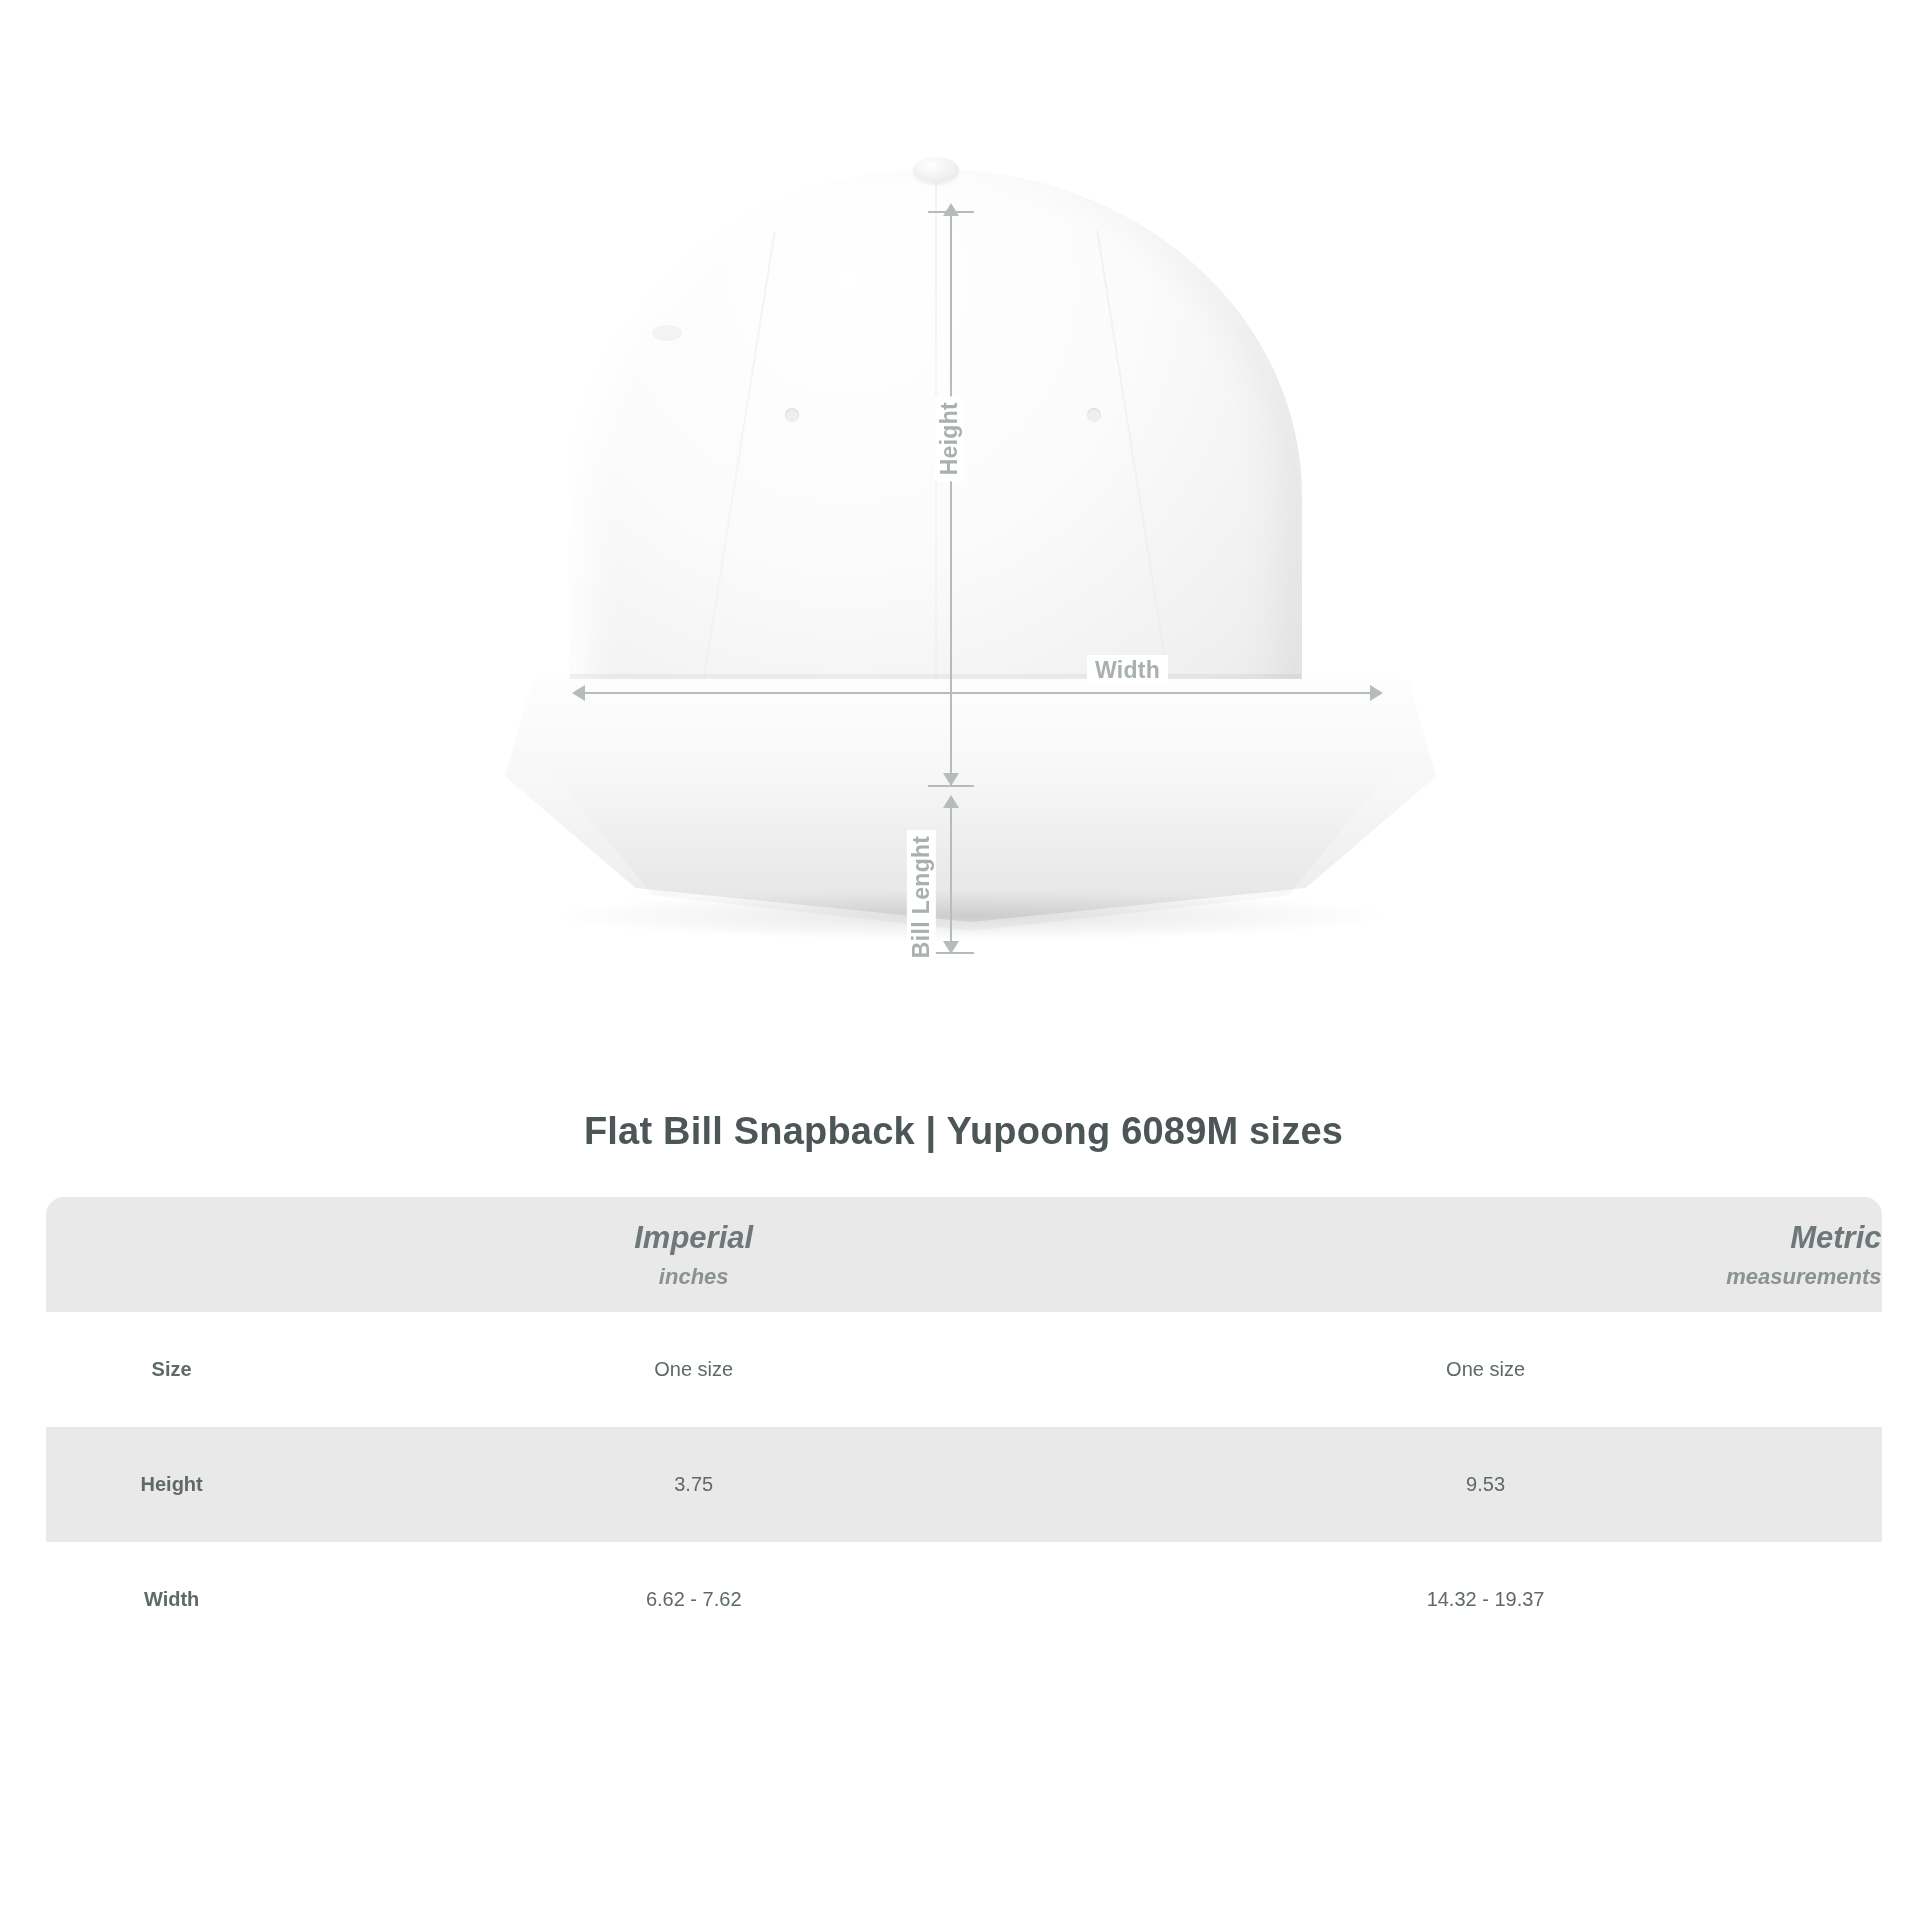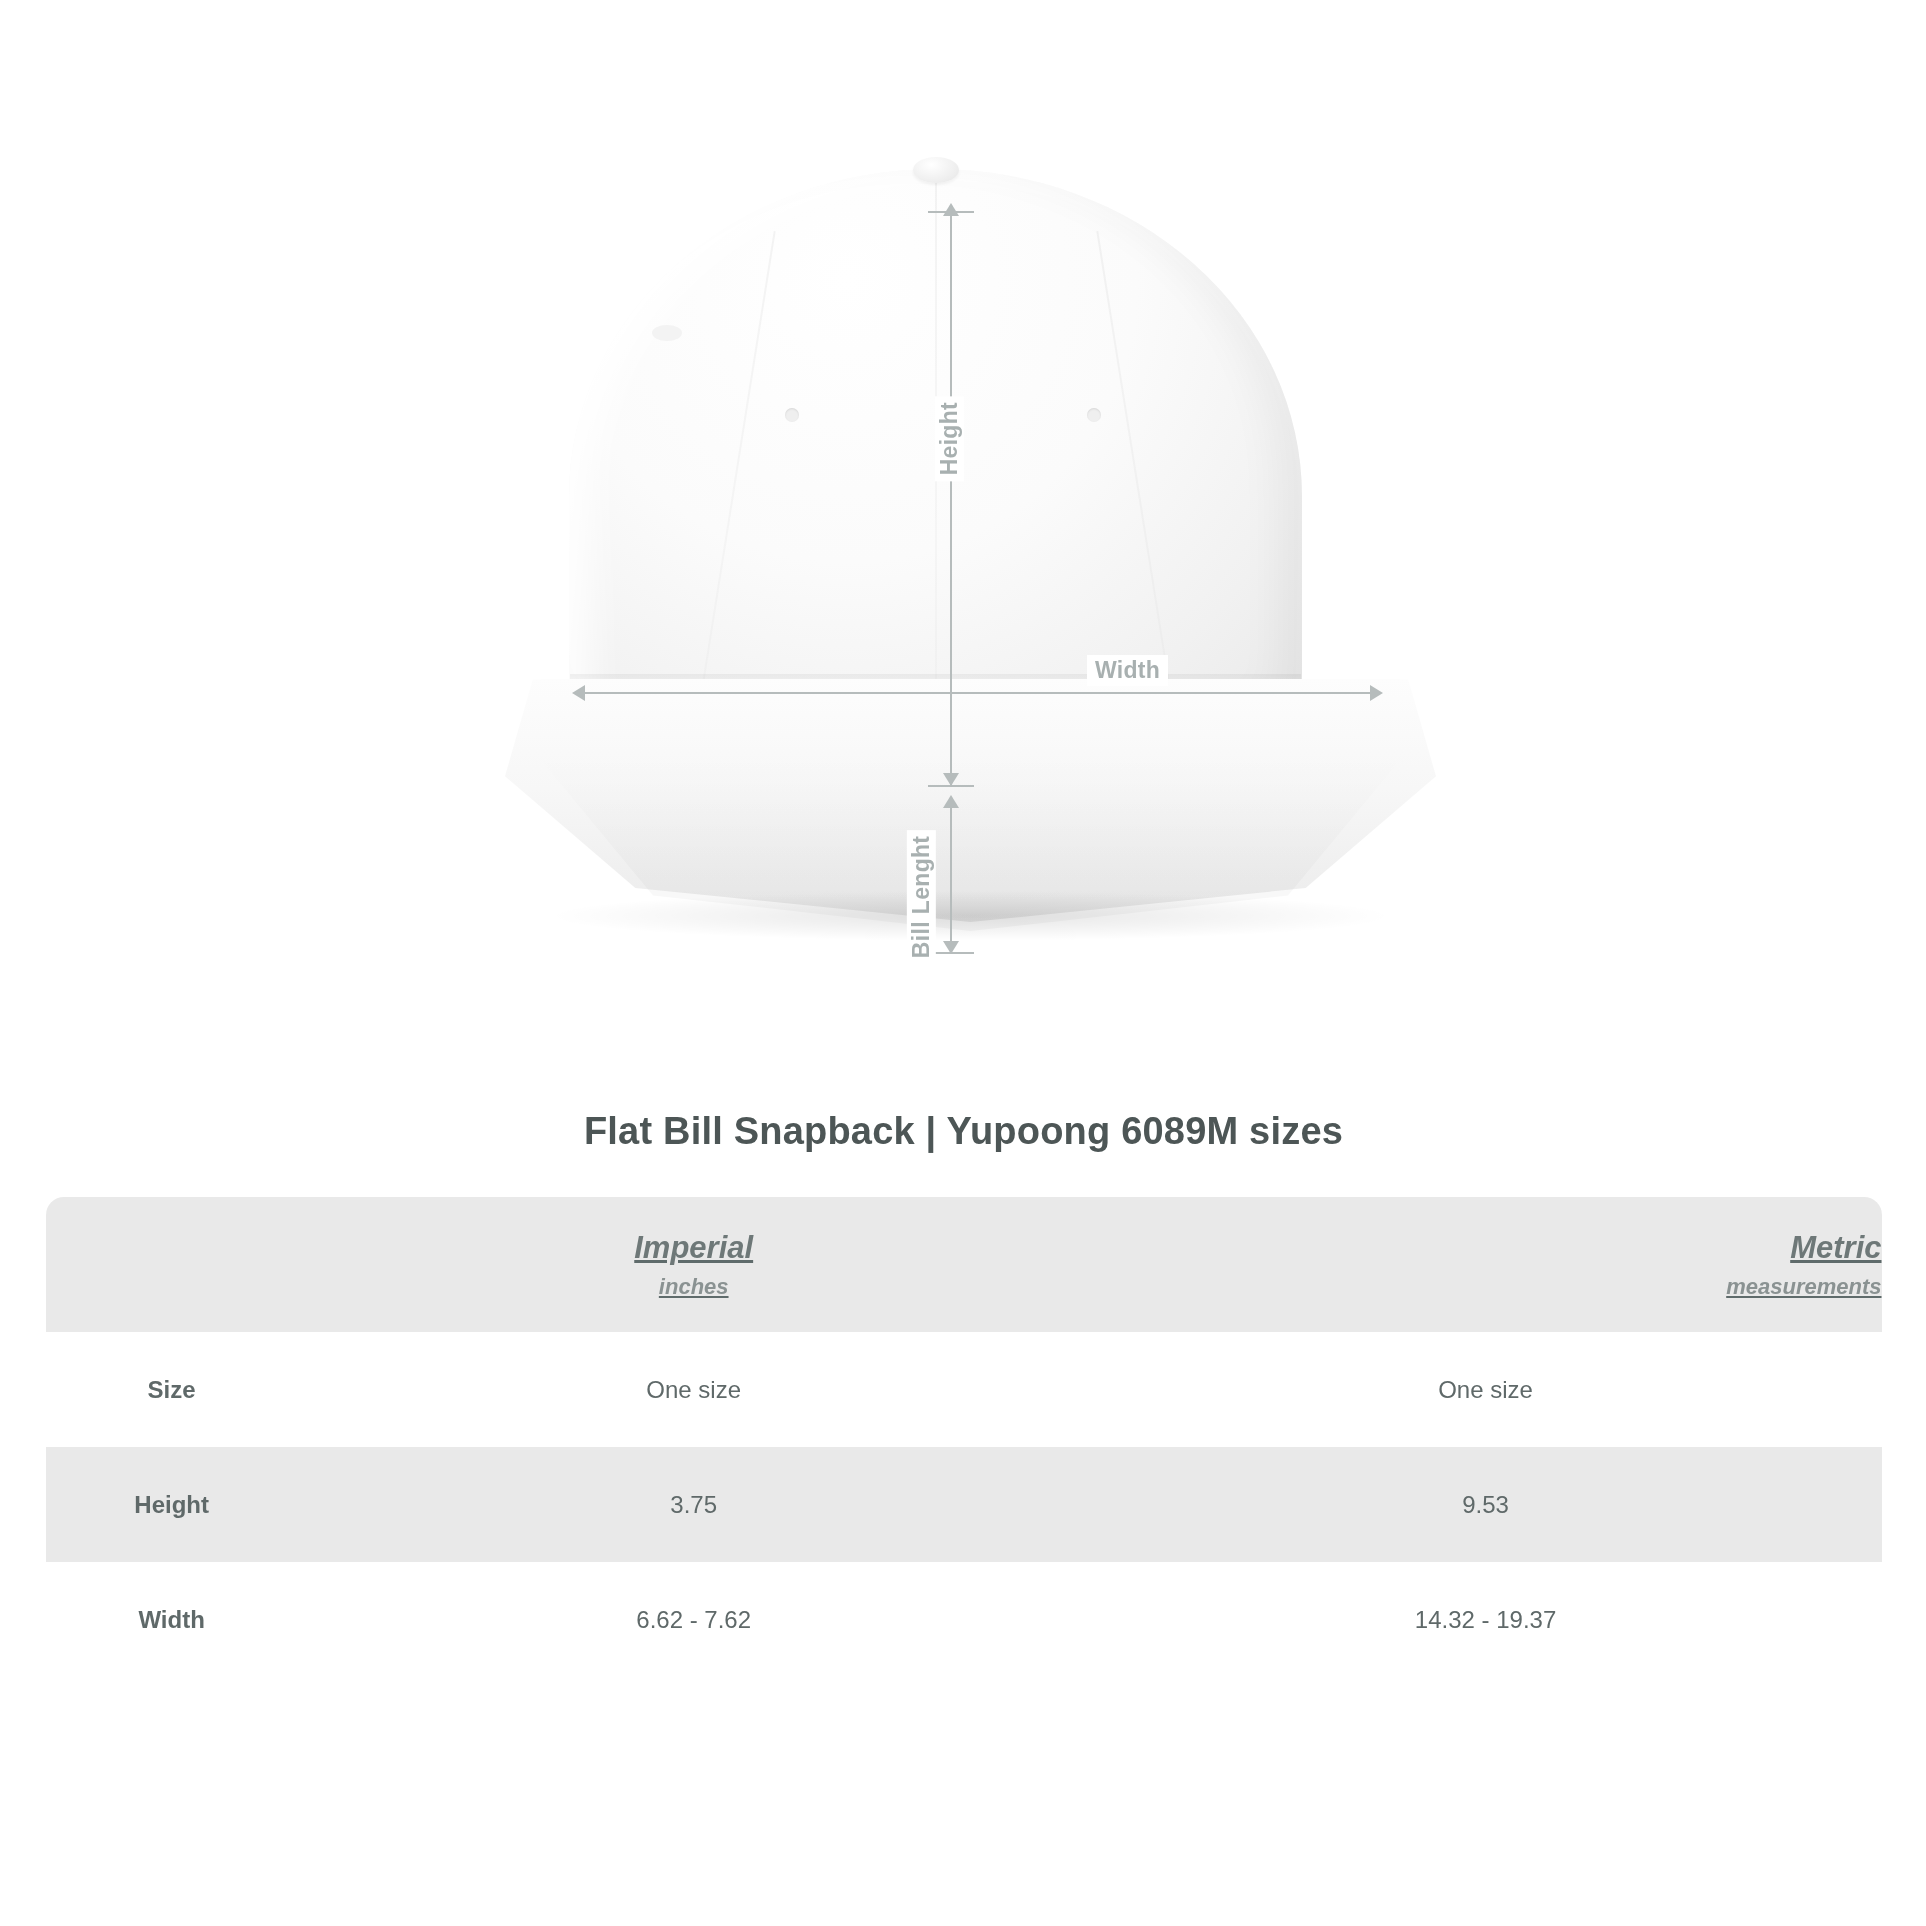--- a/index.html
+++ b/index.html
@@ -220,23 +220,22 @@
     width: 100%;
     border-collapse: collapse;
     table-layout: fixed;
   }
   table.size-chart td, table.size-chart th {
     border: 0;
     padding: 0;
   }
   .head-row th {
     background: #e9e9e9;
-    height: 135px;
+    height: 115px;
     vertical-align: middle;
-    text-decoration: underline;
   }
   .head-row th.first {
     border-top-left-radius: 18px;
     border-bottom-left-radius: 0;
   }
   .head-row th.last {
     border-top-right-radius: 18px;
     text-align: right;
   }
   .unit-main {
@@ -248,21 +247,21 @@
   .unit-sub {
     margin-top: 8px;
     font-size: 22px;
     font-style: italic;
     color: #8a9292;
   }
   .body-row td {
     height: 115px;
     text-align: center;
     vertical-align: middle;
-    font-size: 24px;
+    font-size: 20px;
     color: #5f6969;
   }
   .body-row.alt td {
     background: #e9e9e9;
   }
   .row-label {
     font-weight: bold;
     font-size: 25px;
     color: #5a6464;
   }

